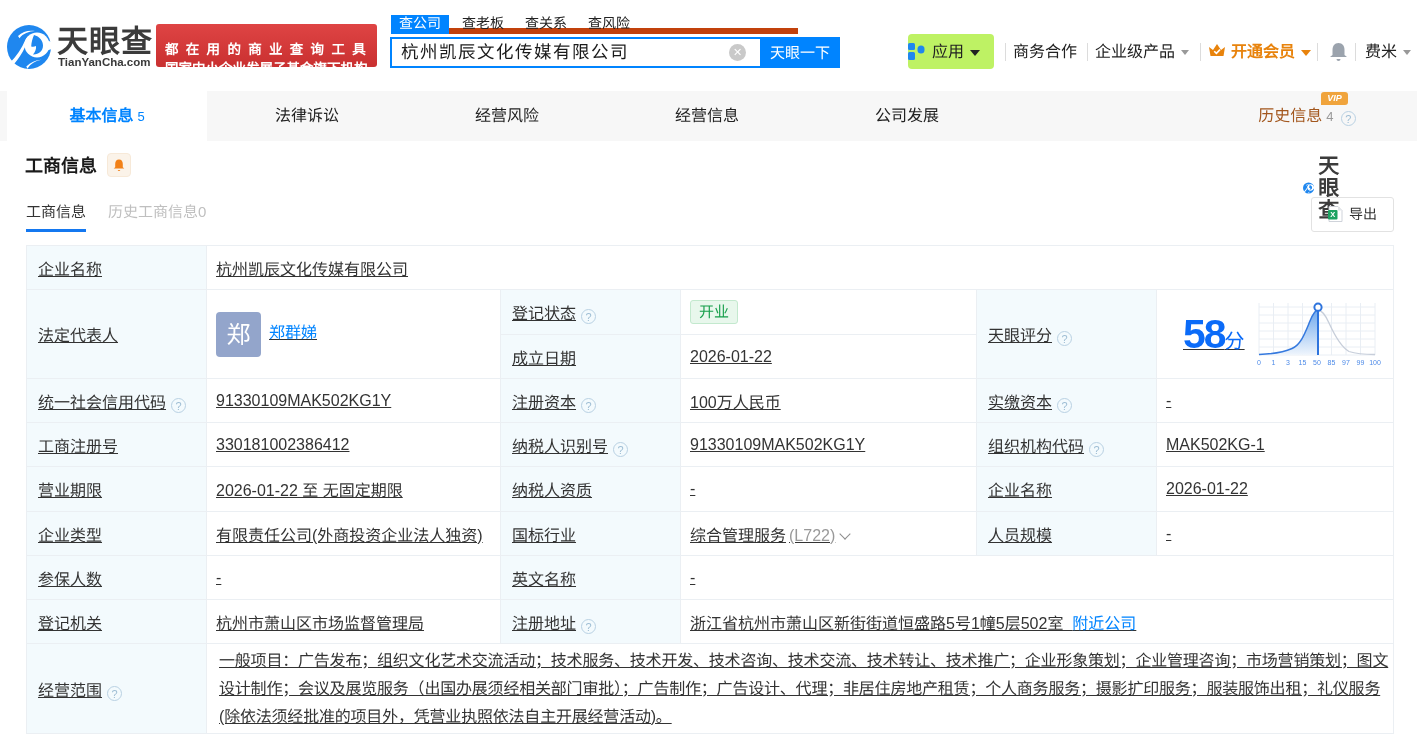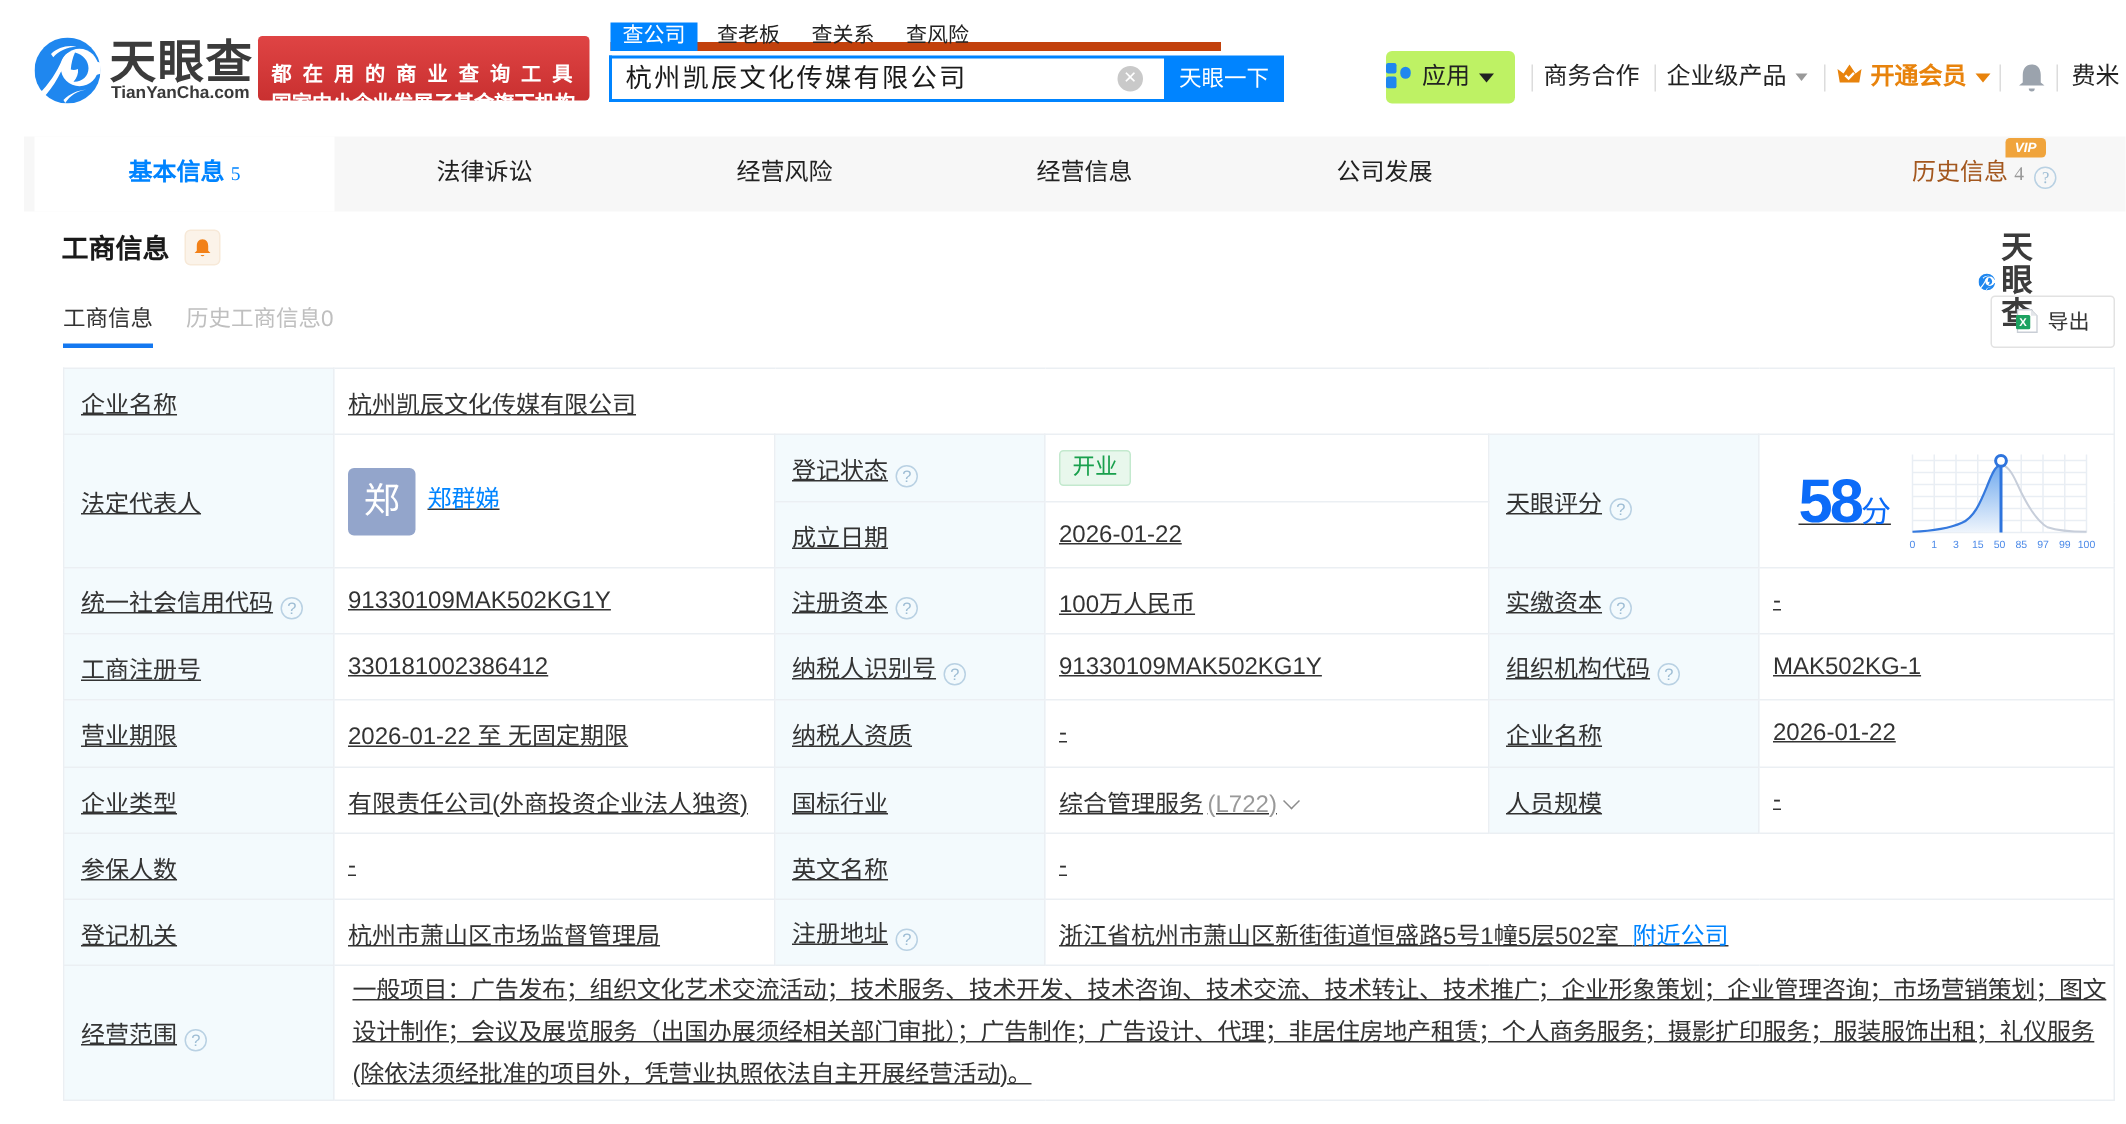--- a/index.html
+++ b/index.html
@@ -1,19 +1,19 @@
 <!DOCTYPE html>
 <html lang="zh-CN"><head>
 <meta charset="UTF-8">
 <title>工商信息</title>
 <style>
 * { margin:0; padding:0; box-sizing:border-box; }
 html,body { width:1417px; height:749px; background:#fff; font-family:"Liberation Sans",sans-serif; color:#333; overflow:hidden; }
 .abs { position:absolute; }
-#page { position:relative; width:1208px; height:749px;margin-left:16px; }
+#page { position:relative; width:1208px; height:749px; }
 
 
 #header { position:absolute; left:0; top:0; width:1417px; height:91px; background:#fff; }
 #logo { position:absolute; left:7px; top:25px; }
 #logoname { position:absolute; left:57px; top:26px; font-size:31px; color:#3B3B3B; font-weight:700; letter-spacing:1px; line-height:31px; }
 #logodomain { position:absolute; left:58px; top:56px; font-size:11.5px; color:#3A3A3A; font-weight:700; letter-spacing:0; }
 #redbox { position:absolute; left:156px; top:24px; width:221px; height:43px; background:linear-gradient(180deg,#DF4444,#C93030); border-radius:3px; color:#fff; padding:16px 0 0 9px; font-weight:700; }
 #redbox .l1 { font-size:13.5px; letter-spacing:7.3px; line-height:19px; white-space:nowrap; }
 #redbox .l2 { font-size:13.5px; letter-spacing:0; line-height:19px; white-space:nowrap;text-decoration:underline; }
 
@@ -26,21 +26,21 @@
 #searchbtn { position:absolute; left:760px; top:37px; width:80px; height:31px; background:#0084FF; color:#fff; font-size:15px; text-align:center; line-height:31px; }
 #appbox { position:absolute; left:908px; top:34px; width:86px; height:35px; background:#bef264; border-radius:4px; font-size:16px; color:#222; line-height:35px; text-align:left; }
 .sep { position:absolute; top:43px; width:1px; height:18px; background:#DCDCDC; }
 .hitem { position:absolute; top:34px; height:35px; line-height:35px; font-size:16px; color:#222; white-space:nowrap; }
 .caret { display:inline-block; width:0; height:0; border-left:5px solid transparent; border-right:5px solid transparent; border-top:6px solid #222; vertical-align:middle; margin-left:6px; }
 .caret.gray { border-top-color:#999; border-left-width:4px; border-right-width:4px; border-top-width:5px; }
 .caret.orange { border-top-color:#E8830C; }
 
 
 #nav { position:absolute; left:0; top:91px; width:1417px; height:50px; background:#F7F7F7; }
-#nav .t { position:absolute; top:0; height:50px; line-height:50px; text-align:center; font-size:16px; color:#222; width:200px;font-family:Liberation Serif, serif; }
+#nav .t { position:absolute; top:0; height:50px; line-height:50px; text-align:center; font-size:16px; color:#222; width:200px; }
 #nav .t.on { background:#fff; color:#0084FF; font-weight:700; }
 #nav .cnt { font-size:13px; font-weight:400; margin-left:4px; color:#0084FF; }
 
 
 #sechead { position:absolute; left:25px; top:151px; font-size:18px; font-weight:700; color:#1A1A1A; }
 #bellbox { position:absolute; left:107px; top:153px; width:24px; height:24px; background:#FBF3E9; border:1px solid #F7E9D8; border-radius:4px; text-align:center; }
 #tyclogo2 { position:absolute; left:1303px; top:155px; display:flex; align-items:center; }
 #exportbtn { position:absolute; left:1311px; top:197px; width:83px; height:35px; border:1px solid #E2E2E2; border-radius:3px; font-size:14px; color:#333; text-align:center; line-height:33px; }
 #subtabs { position:absolute; left:26px; top:200px; font-size:15px; }
 #subtabs .a { display:inline-block; color:#333; padding-bottom:8px; border-bottom:3px solid #1478F0; }

